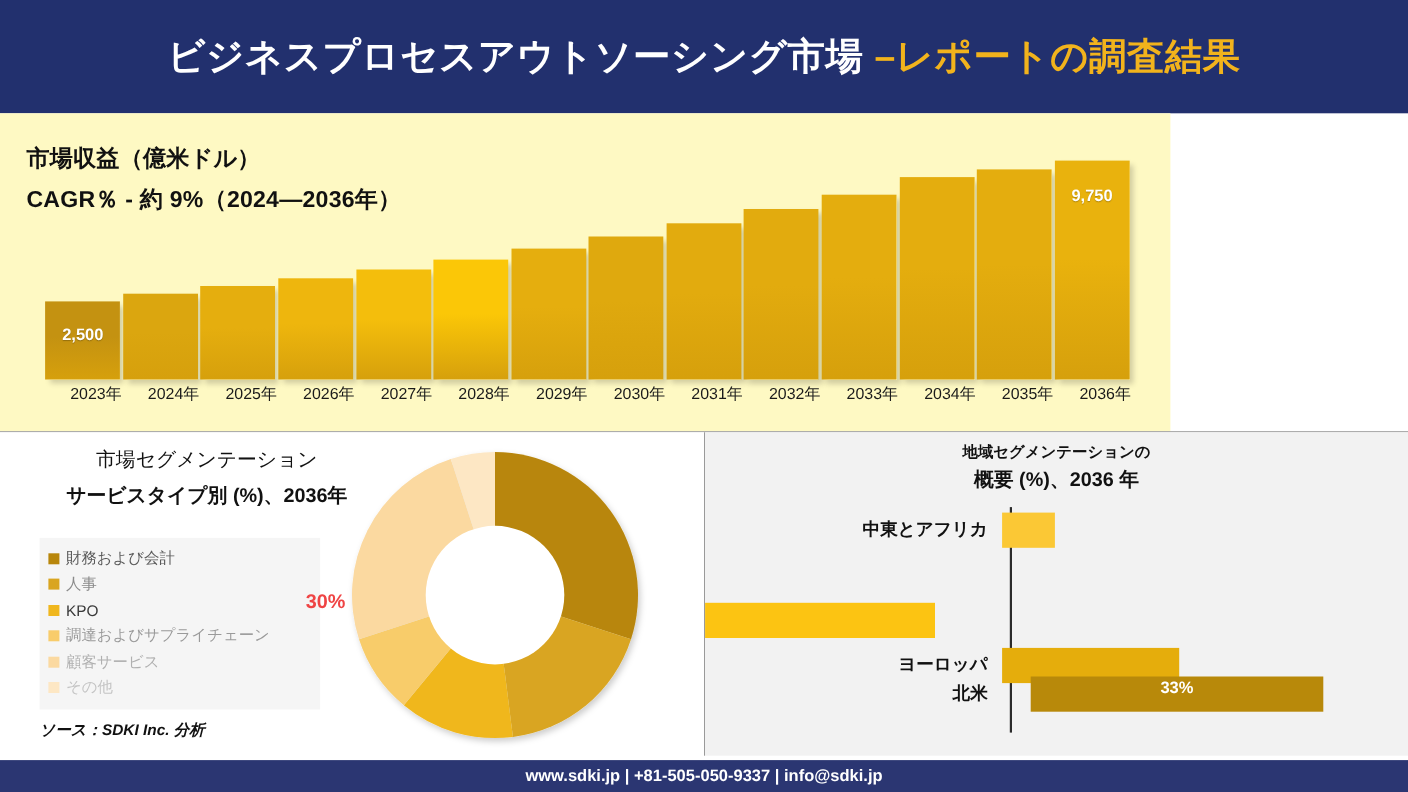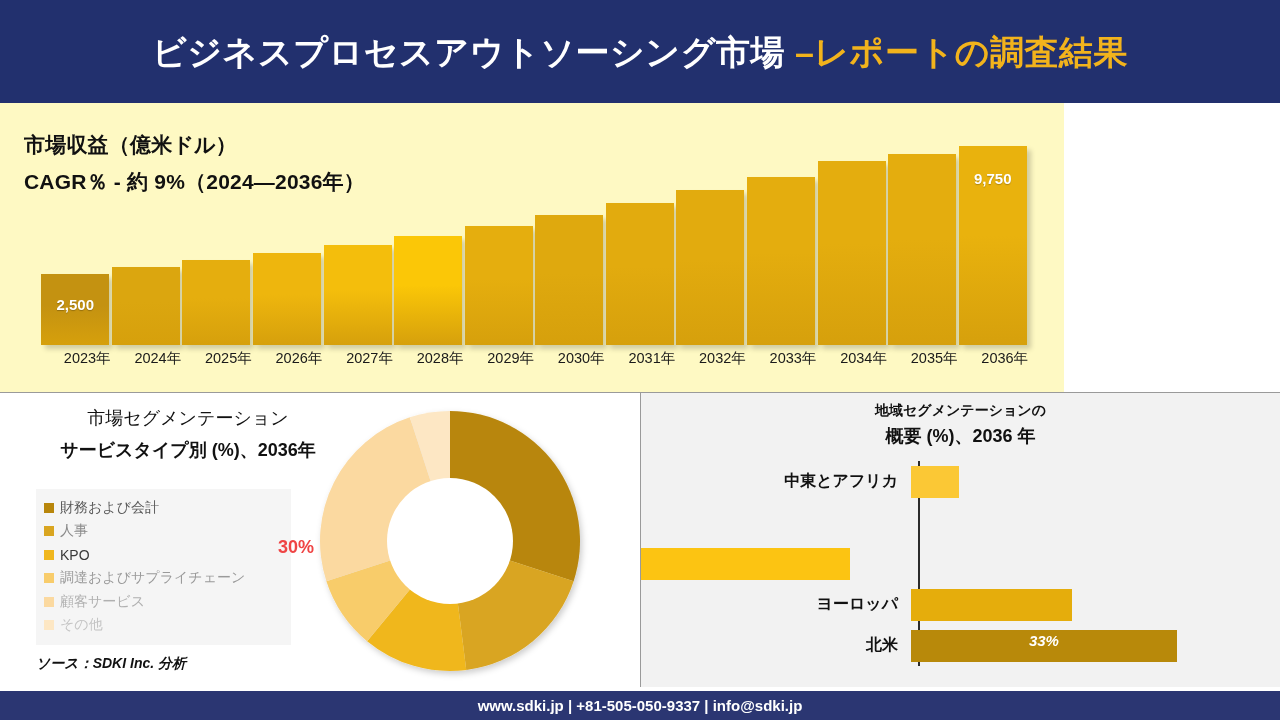--- a/index.html
+++ b/index.html
@@ -118,21 +118,21 @@
   .reg-rows { position: absolute; left: 0; top: 0; width: 639px; height: 205px; }
   .reg-row {
     position: absolute; left: 0; width: 639px; height: 41px;
     display: flex; align-items: center;
   }
   .reg-label {
     width: 270px; text-align: right; padding-right: 13px;
     font-size: 16px; font-weight: bold; color: #111; white-space: nowrap;
   }
   .reg-bar-holder { position: relative; flex: 1; height: 41px; display: flex; align-items: center; }
-  .reg-bar { height: 32px; position: relative; font-style: italic; }
+  .reg-bar { height: 32px; position: relative; }
   .reg-bar-value {
     position: absolute; left: 0; right: 0; top: 2px; text-align: center;
     color: #fff; font-size: 15px; font-weight: bold;
   }
 
   
   .footer {
     position: absolute; left: 0; top: 691px; width: 1280px; height: 29px;
     background: #2b3672; display: flex; align-items: center; justify-content: center;
   }
@@ -327,21 +327,21 @@
             <div class="reg-bar-holder">
               <div class="reg-bar" style="width: 209.444px; background: rgb(252, 196, 18);"></div>
             </div>
           </div>
           <div class="reg-row" style="top: 123px;">
             <div class="reg-label">ヨーロッパ</div>
             <div class="reg-bar-holder">
               <div class="reg-bar" style="width: 161.111px; background: rgb(229, 173, 12);"></div>
             </div>
           </div>
-          <div class="reg-row" style="top: 164px;">
+          <div class="reg-row" style="top: 149px; gap: 26px;">
             <div class="reg-label">北米</div>
             <div class="reg-bar-holder">
               <div class="reg-bar" style="width: 265.833px; background: rgb(184, 137, 10);">
                 <span class="reg-bar-value">33%</span>
               </div>
             </div>
           </div>
         </div>
     </div>
   </div>

